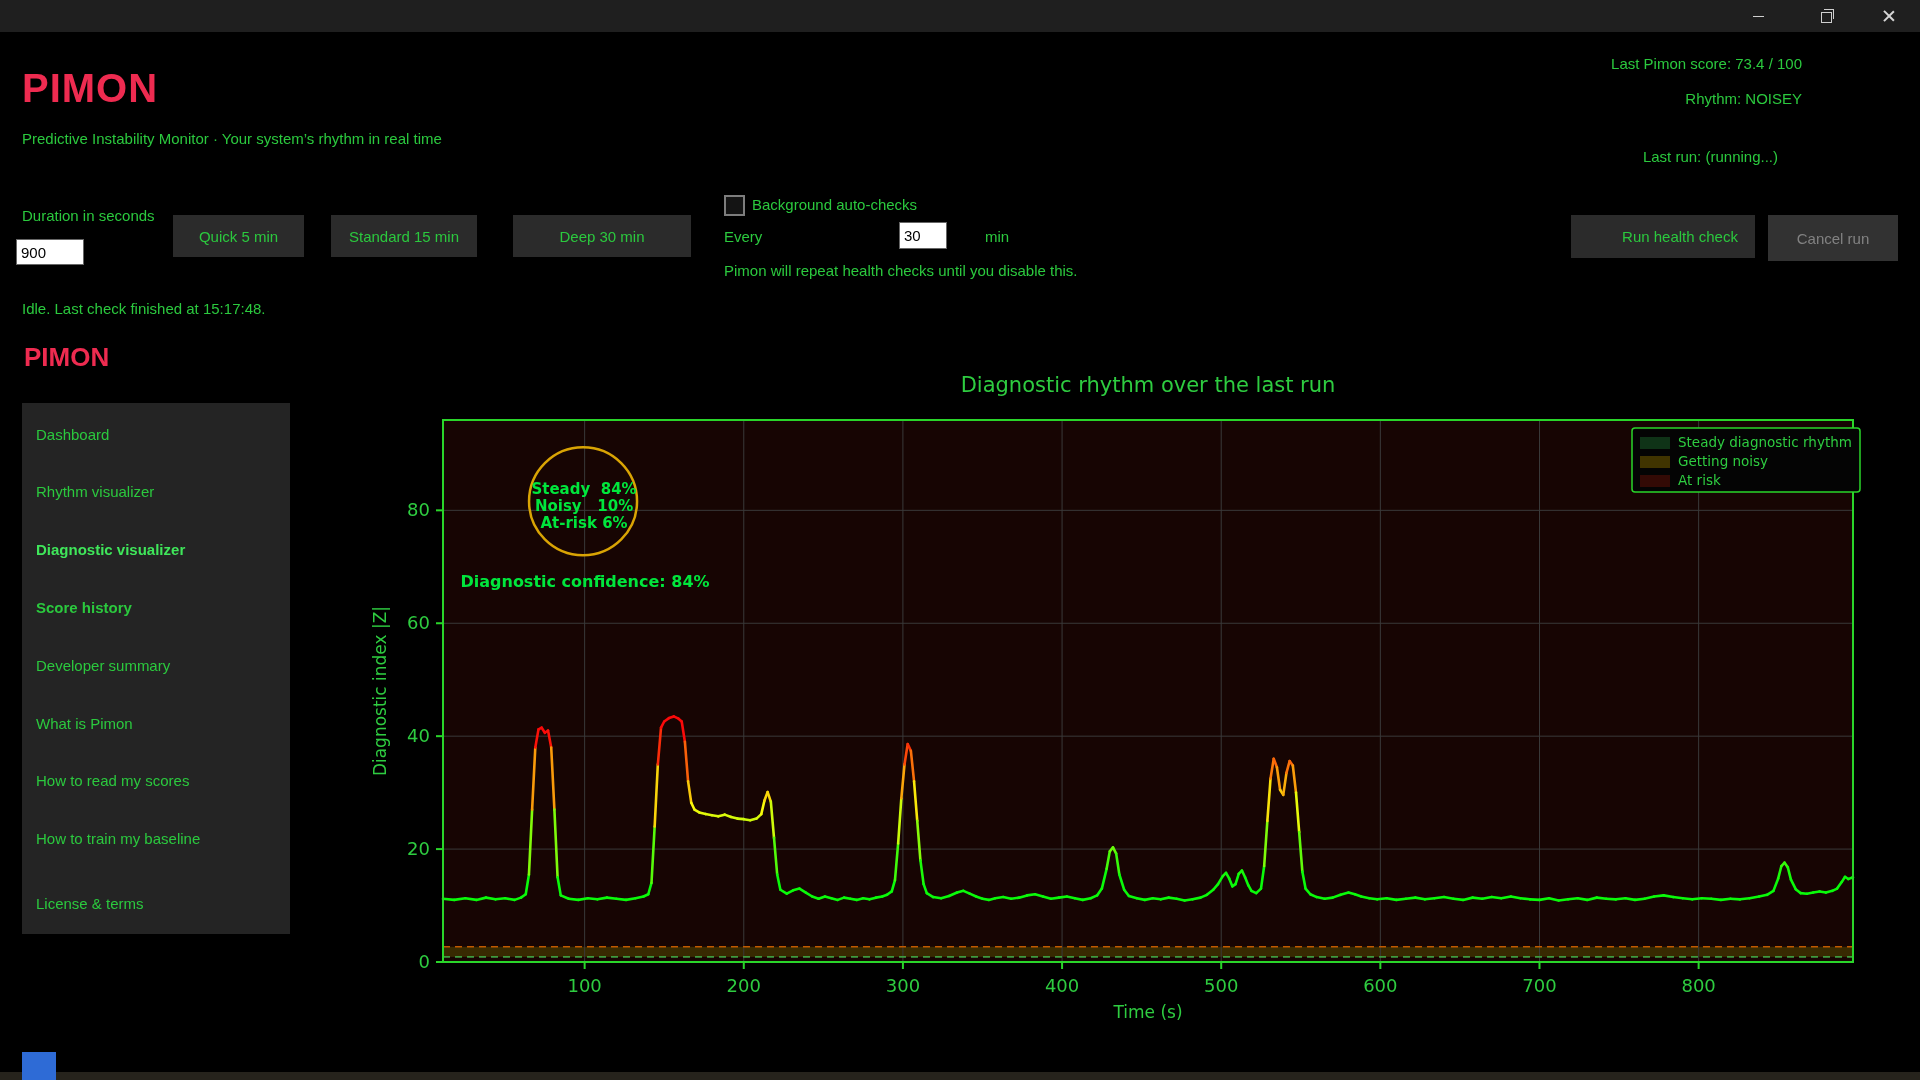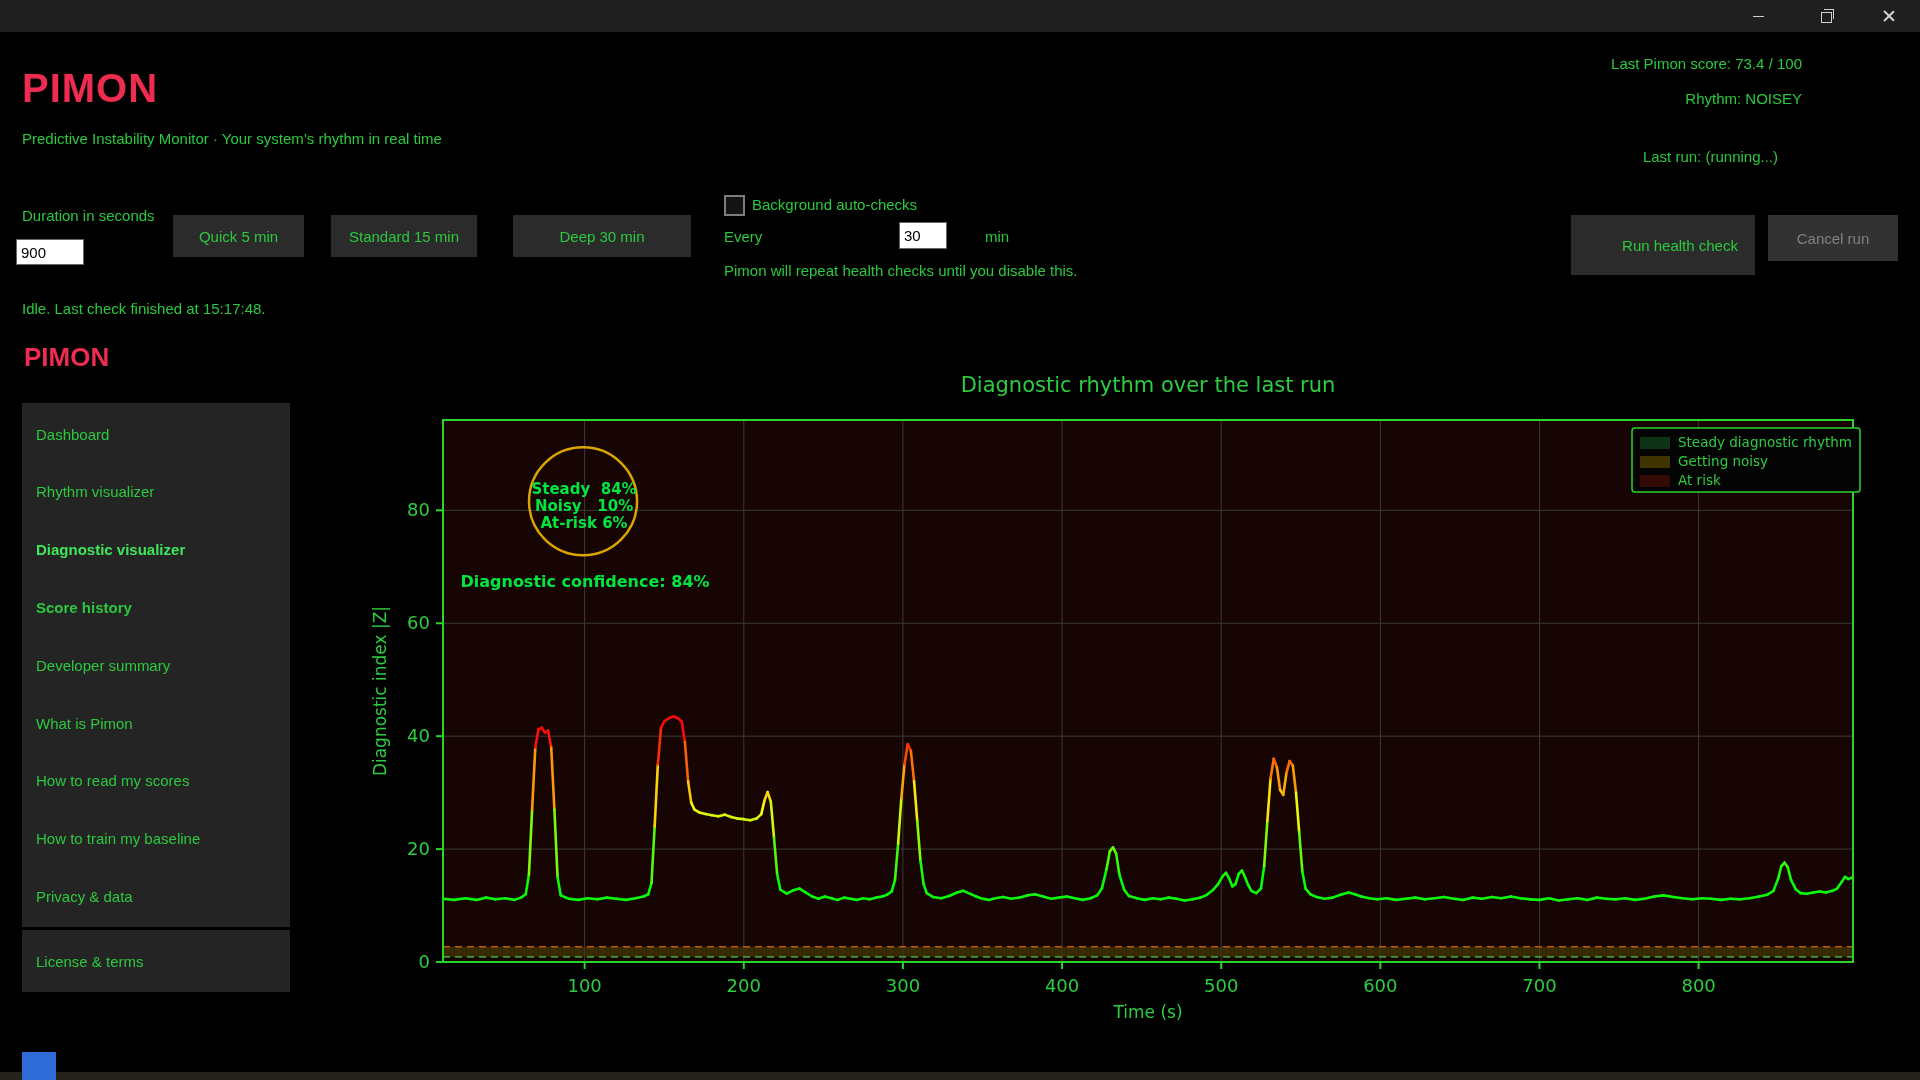--- a/index.html
+++ b/index.html
@@ -60,21 +60,21 @@
 <button class="abs btn" style="left:331px;top:215px;width:146px;height:42px;">Standard 15 min</button>
 <button class="abs btn" style="left:513px;top:215px;width:178px;height:42px;">Deep 30 min</button>
 
 <div class="abs checkbox" style="left:724px;top:195px;"></div>
 <div class="abs label" style="left:752px;top:196px;">Background auto-checks</div>
 <div class="abs label" style="left:724px;top:228px;">Every</div>
 <input class="abs txtinput" style="left: 899px; top: 222px; width: 38px; height: 25px;" value="30">
 <div class="abs label" style="left:985px;top:228px;">min</div>
 <div class="abs label" style="left:724px;top:262px;">Pimon will repeat health checks until you disable this.</div>
 
-<button class="abs btn" style="left:1571px;top:215px;width:184px;height:60px;padding-left:40px;">Run health check</button>
+<button class="abs btn" style="left:1571px;top:215px;width:184px;height:43px;padding-left:40px;">Run health check</button>
 <button class="abs btn disabled" style="left:1768px;top:215px;width:130px;height:46px;">Cancel run</button>
 
 <div class="abs label" style="left:22px;top:300px;">Idle. Last check finished at 15:17:48.</div>
 
 <div class="abs side-title">PIMON</div>
 <div id="sidebar-list">
     <div class="abs side-item" style="top: 403px;">
       <span>Dashboard</span>
     </div>
     <div class="abs side-item" style="top: 460.8px;">
@@ -94,21 +94,21 @@
     </div>
     <div class="abs side-item" style="top: 749.8px;">
       <span>How to read my scores</span>
     </div>
     <div class="abs side-item" style="top: 807.6px;">
       <span>How to train my baseline</span>
     </div>
     <div class="abs side-item" style="top: 865.4px;">
       <span>Privacy &amp; data</span>
     </div>
-    <div class="abs side-item" style="top: 930px;">
+    <div class="abs side-item" style="top: 872px;">
       <span>License &amp; terms</span>
     </div>
   </div>
 
 <svg id="chart-svg" class="abs" style="left:0;top:340px;" width="1920" height="700" viewBox="0 340 1920 700">
     <rect x="443" y="420" width="1410" height="542" fill="#170503"></rect>
     <rect x="443" y="946.75625" width="1410" height="10.162500000000023" fill="rgba(90,80,0,0.5)"></rect>
     <line x1="584.6365688487584" y1="420" x2="584.6365688487584" y2="962" stroke="#3a3a3a" stroke-width="1"></line>
     <line x1="743.7787810383747" y1="420" x2="743.7787810383747" y2="962" stroke="#3a3a3a" stroke-width="1"></line>
     <line x1="902.920993227991" y1="420" x2="902.920993227991" y2="962" stroke="#3a3a3a" stroke-width="1"></line>

